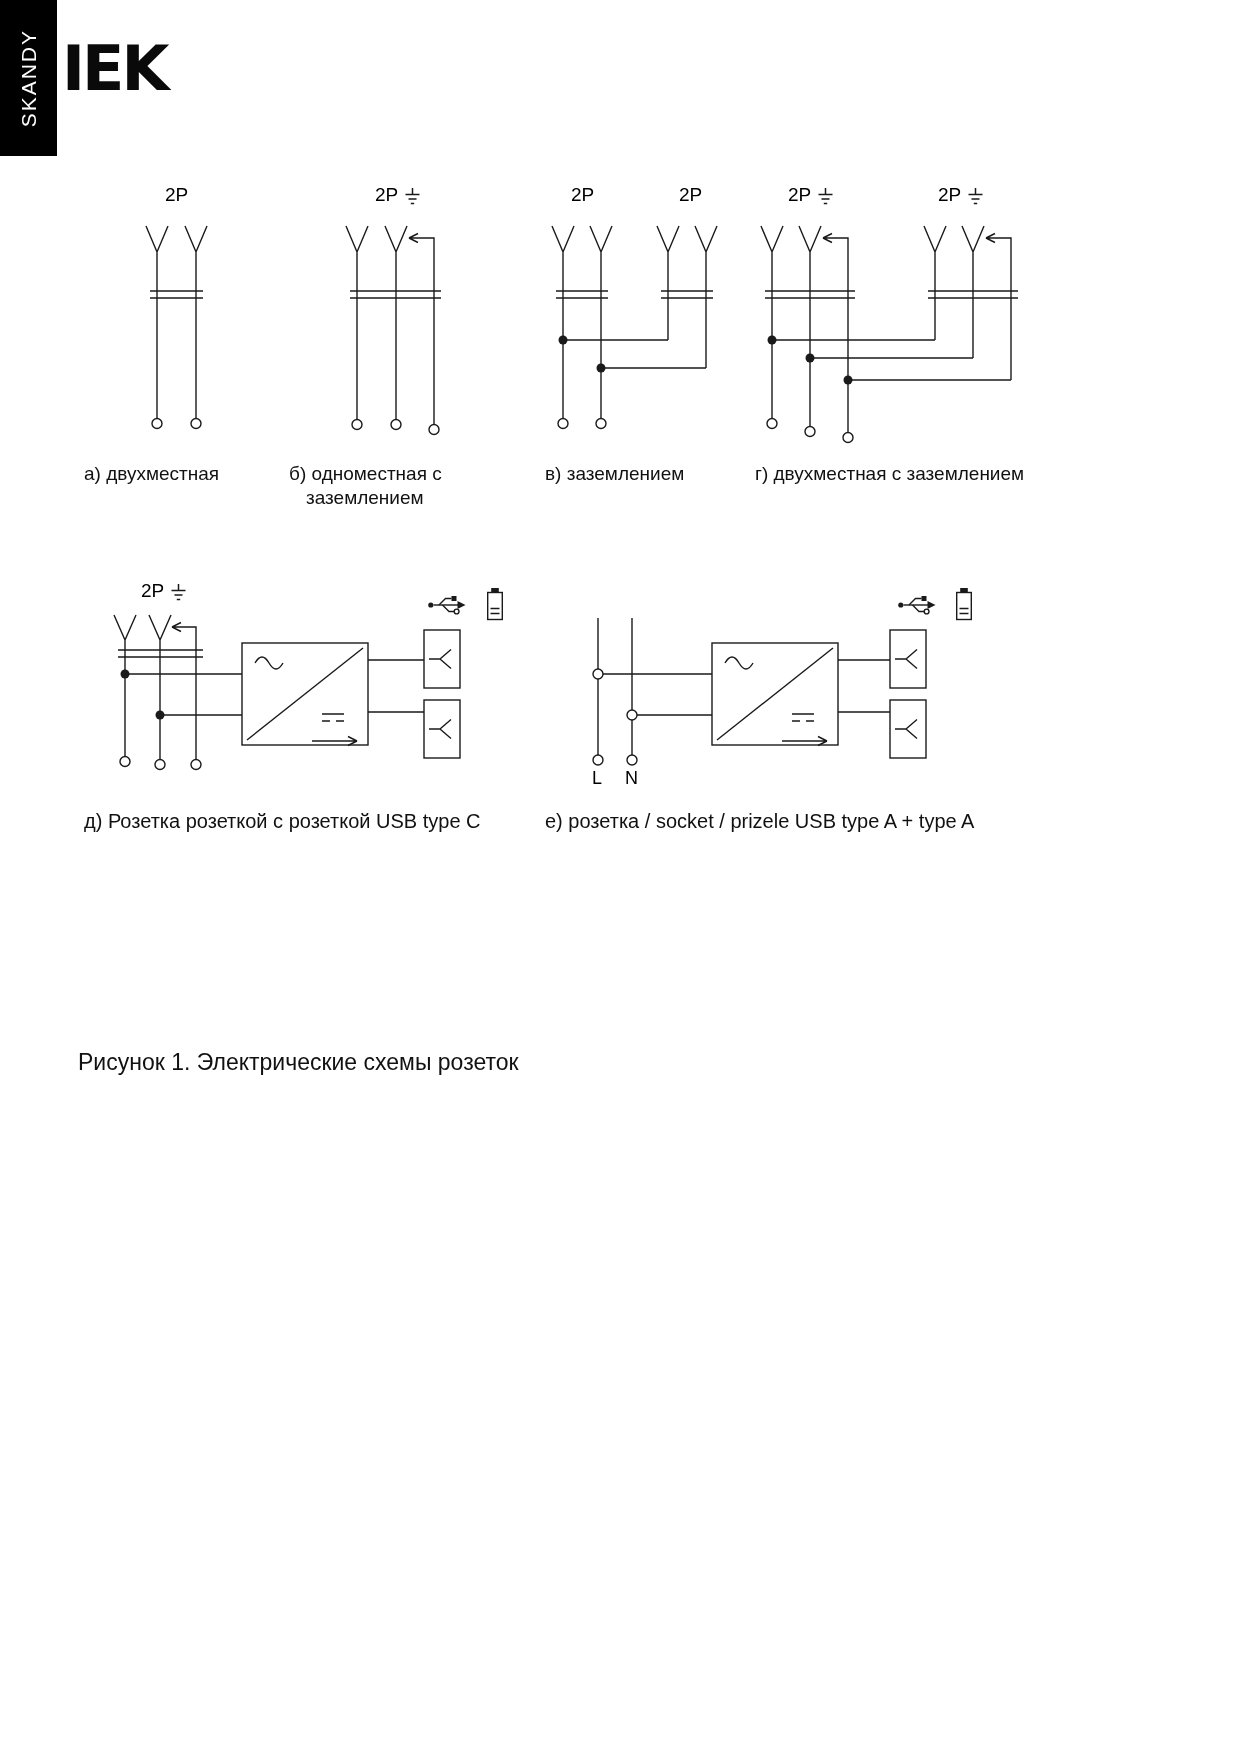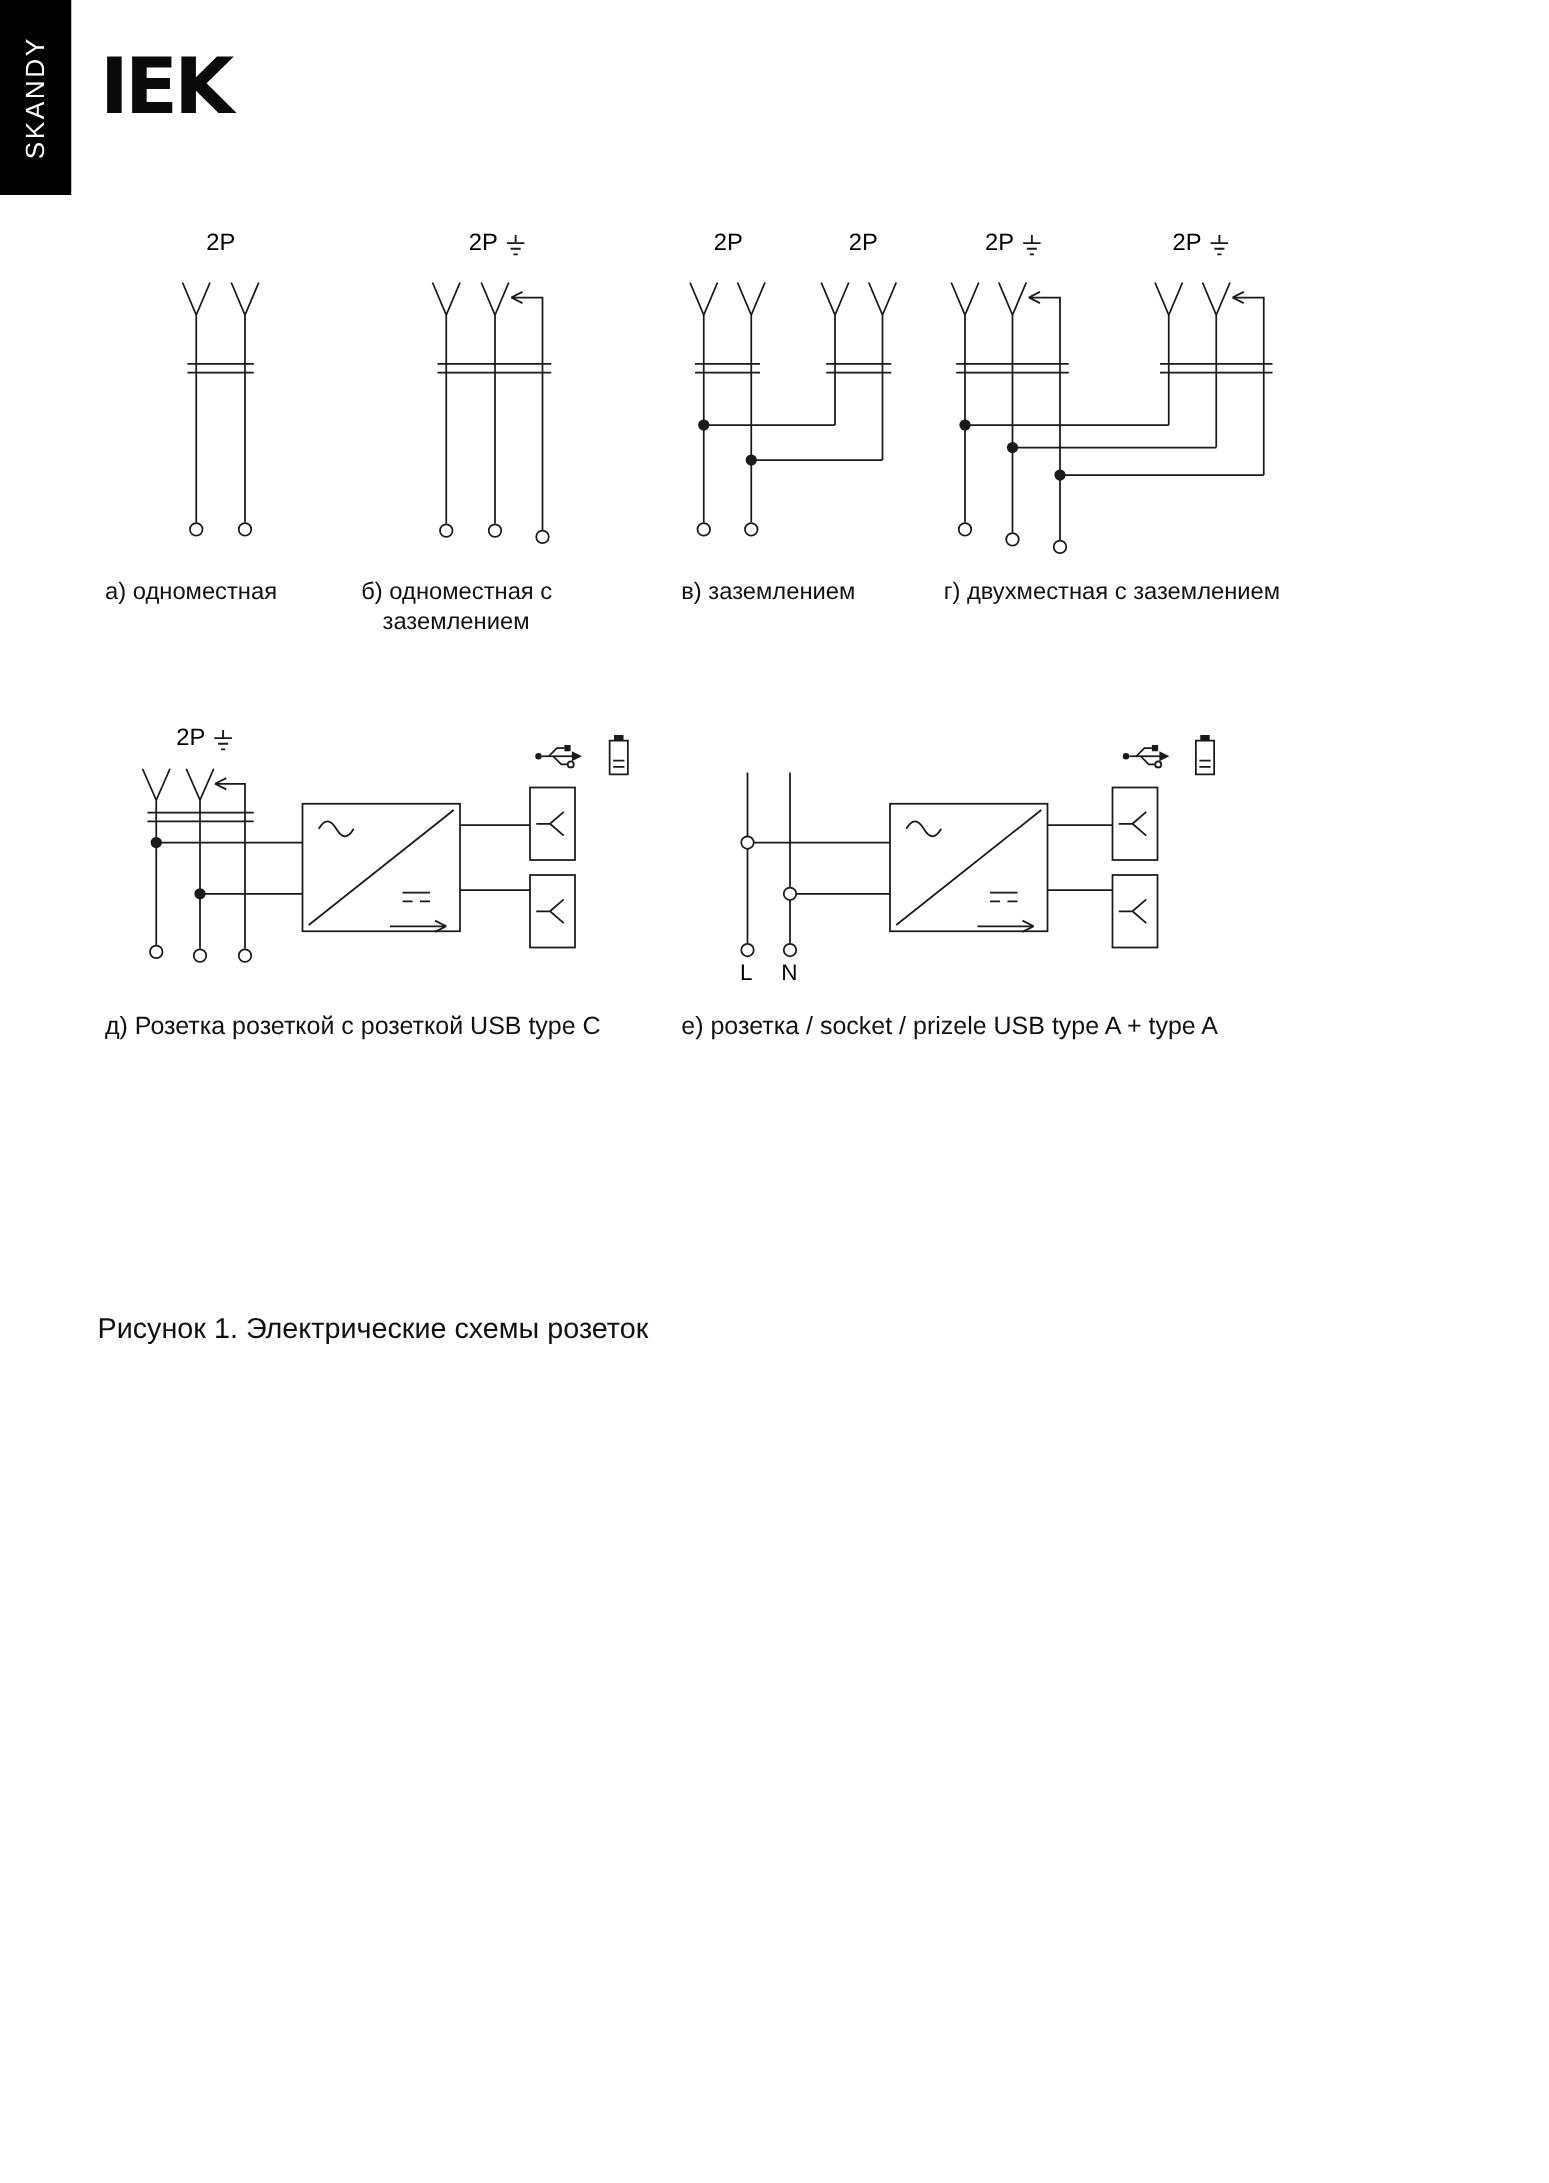--- a/index.html
+++ b/index.html
@@ -20,21 +20,21 @@
   .series-text{
     writing-mode:vertical-rl;
     transform:rotate(180deg);
     color:#ffffff;
     font-size:21px;
     letter-spacing:2px;
     font-weight:500;
     white-space:nowrap;
   }
   .logo{
-    position:absolute;left:80px;top:38px;
+    position:absolute;left:62px;top:38px;
     font-family:"DejaVu Sans", sans-serif;
     font-size:62px;font-weight:bold;letter-spacing:-3px;
     color:#0a0a0a;line-height:1;
   }
   .lbl{
     position:absolute;
     font-size:19px;color:#000000;
     white-space:nowrap;
     display:flex;gap:6px;align-items:flex-start;
     line-height:1.1;
@@ -202,21 +202,21 @@
   <div class="lbl" style="left:141px;top:581px">
     <span>2P</span>
     <svg class="earth" width="17" height="20" viewBox="0 0 17 20">
       <path d="M8.5 1 V7.5 M1.5 7.5 H15.5 M4.5 12 H12.5 M6.8 16.5 H10.2"></path>
     </svg>
   </div>
 
   <div class="lbl" style="left:592px;top:769px;font-size:18px">L</div>
   <div class="lbl" style="left:625px;top:769px;font-size:18px">N</div>
 
-  <div class="cap" style="left:84px;top:462px">а) одноместная</div>
+  <div class="cap" style="left:84px;top:462px">а) двухместная</div>
 
   <div class="cap" style="left:289px;top:462px">
     <div>б) одноместная с</div>
     <div style="padding-left:17px">заземлением</div>
   </div>
 
   <div class="cap" style="left:545px;top:462px">в) заземлением</div>
   <div class="cap" style="left:755px;top:462px">г) двухместная с заземлением</div>
 
   <div class="cap cap-lg" style="left:84px;top:809px">д) Розетка розеткой с розеткой USB type C</div>

